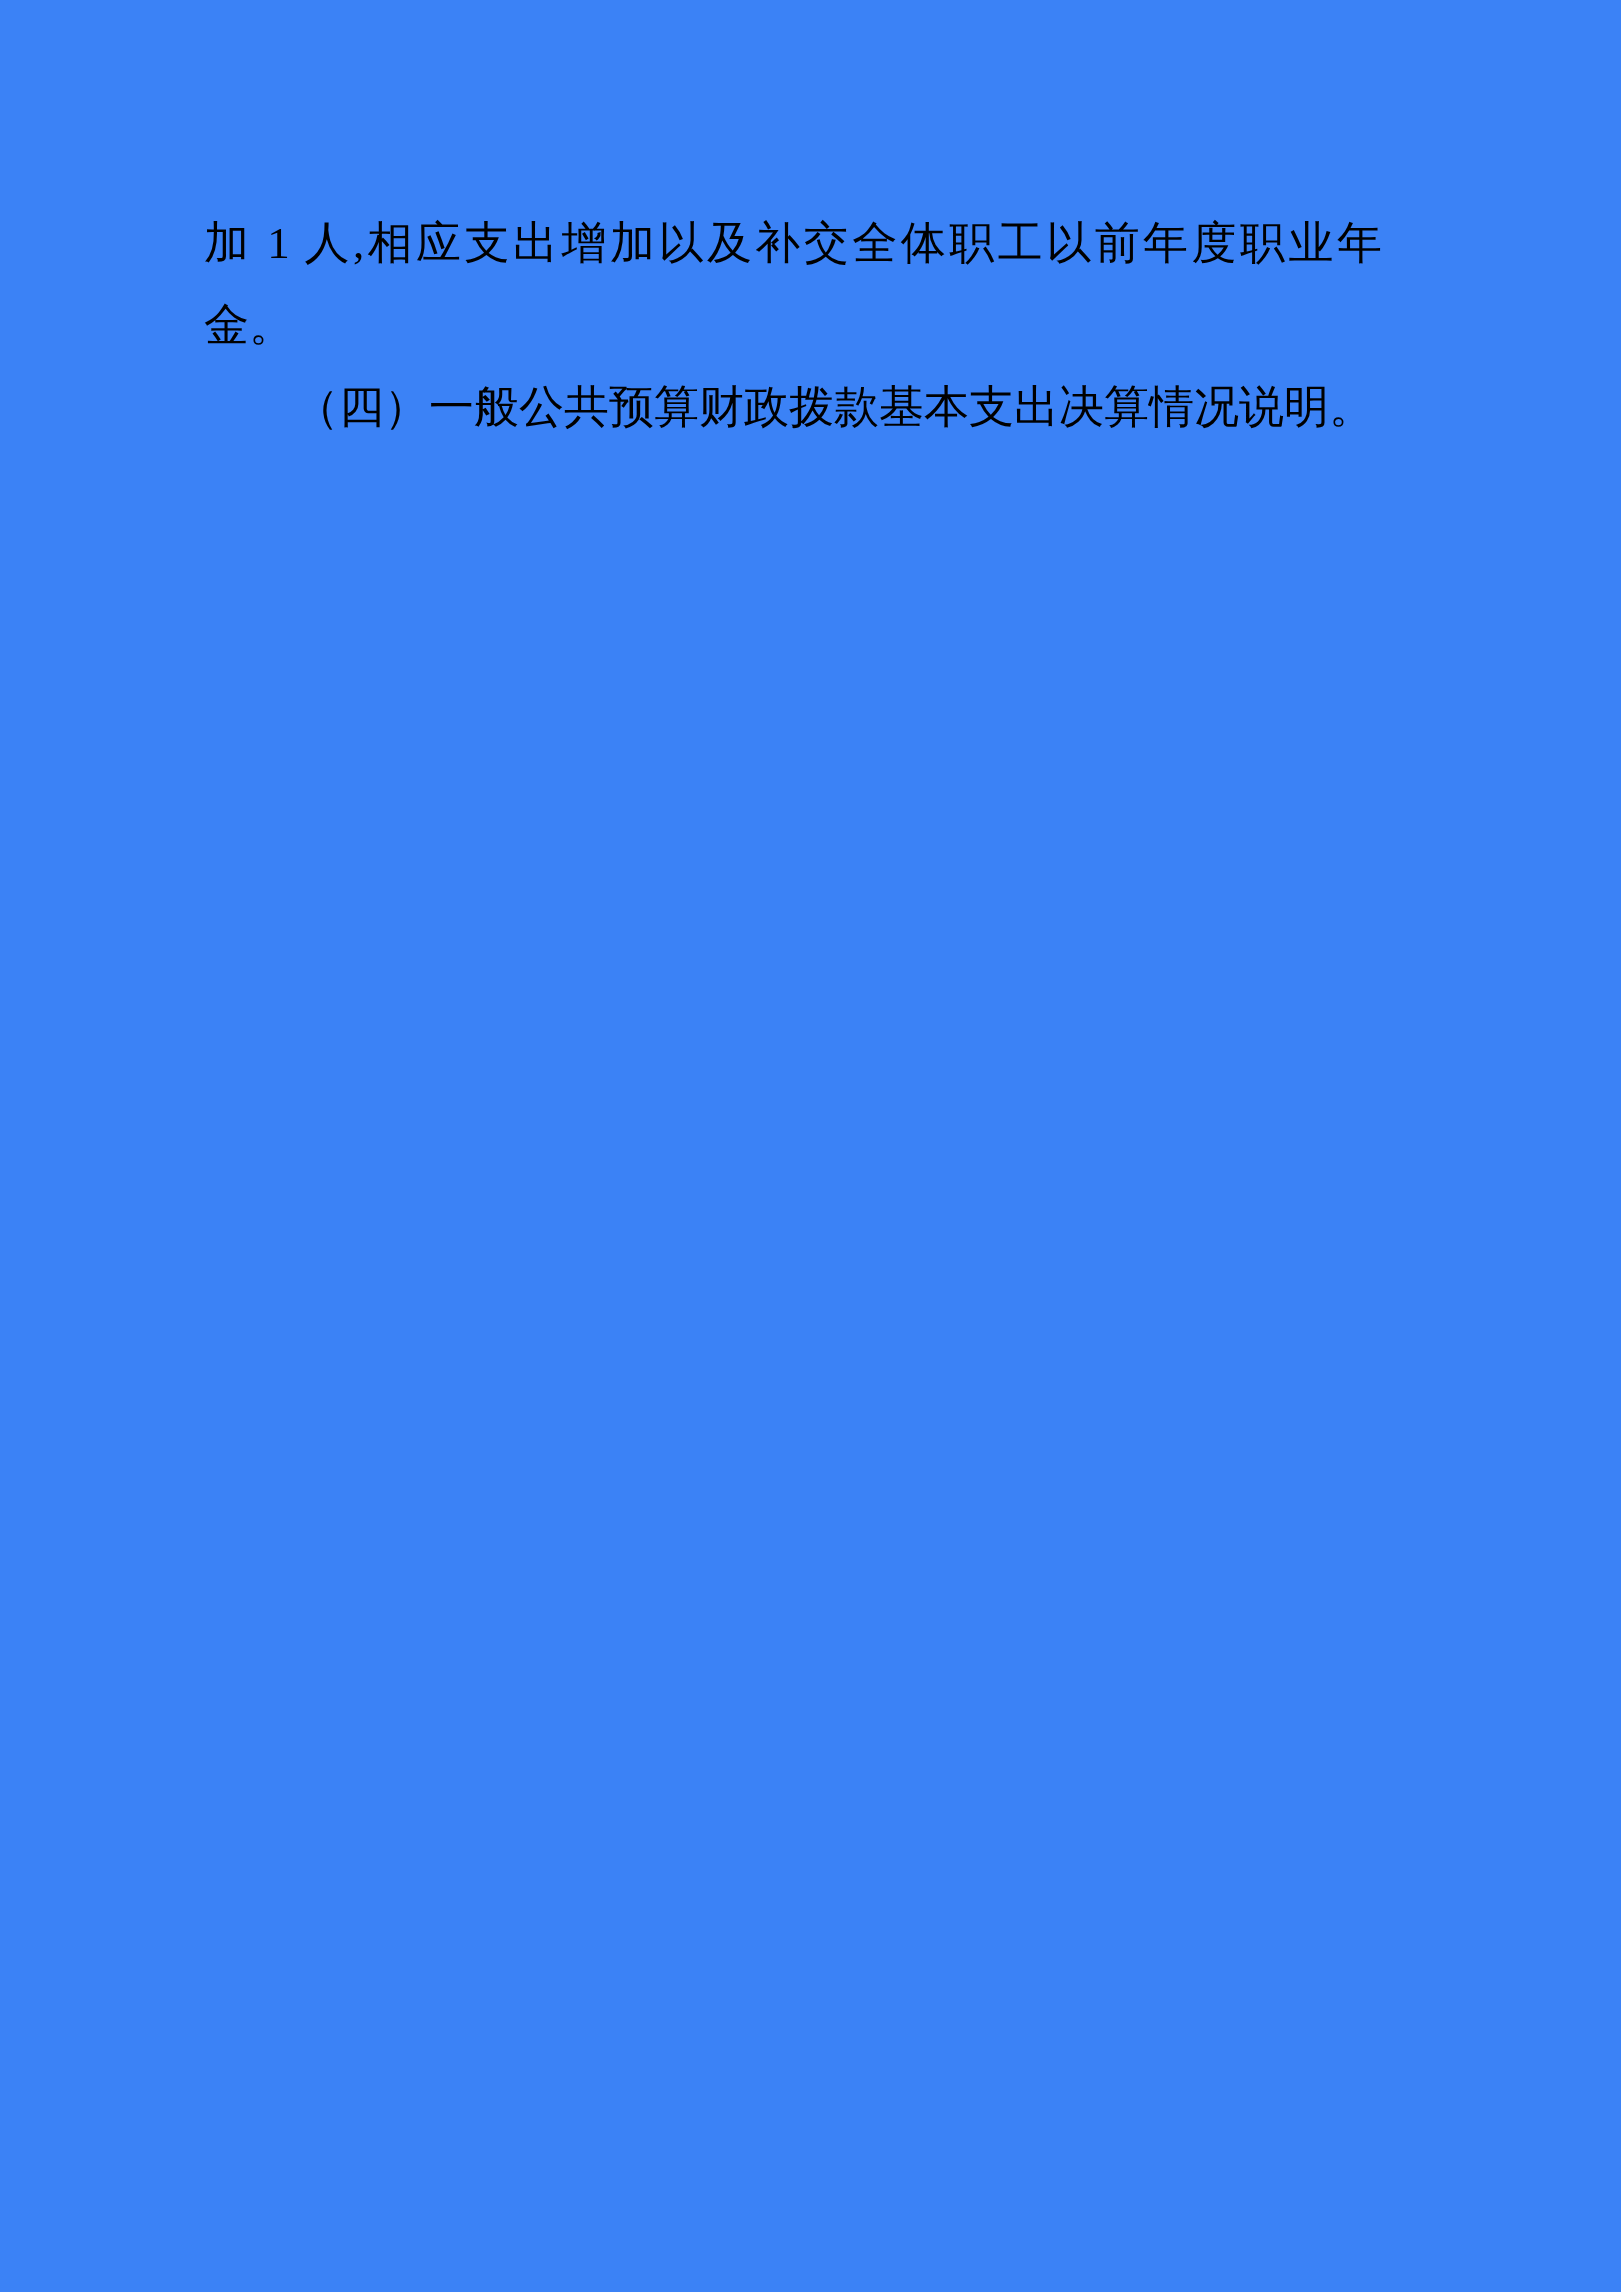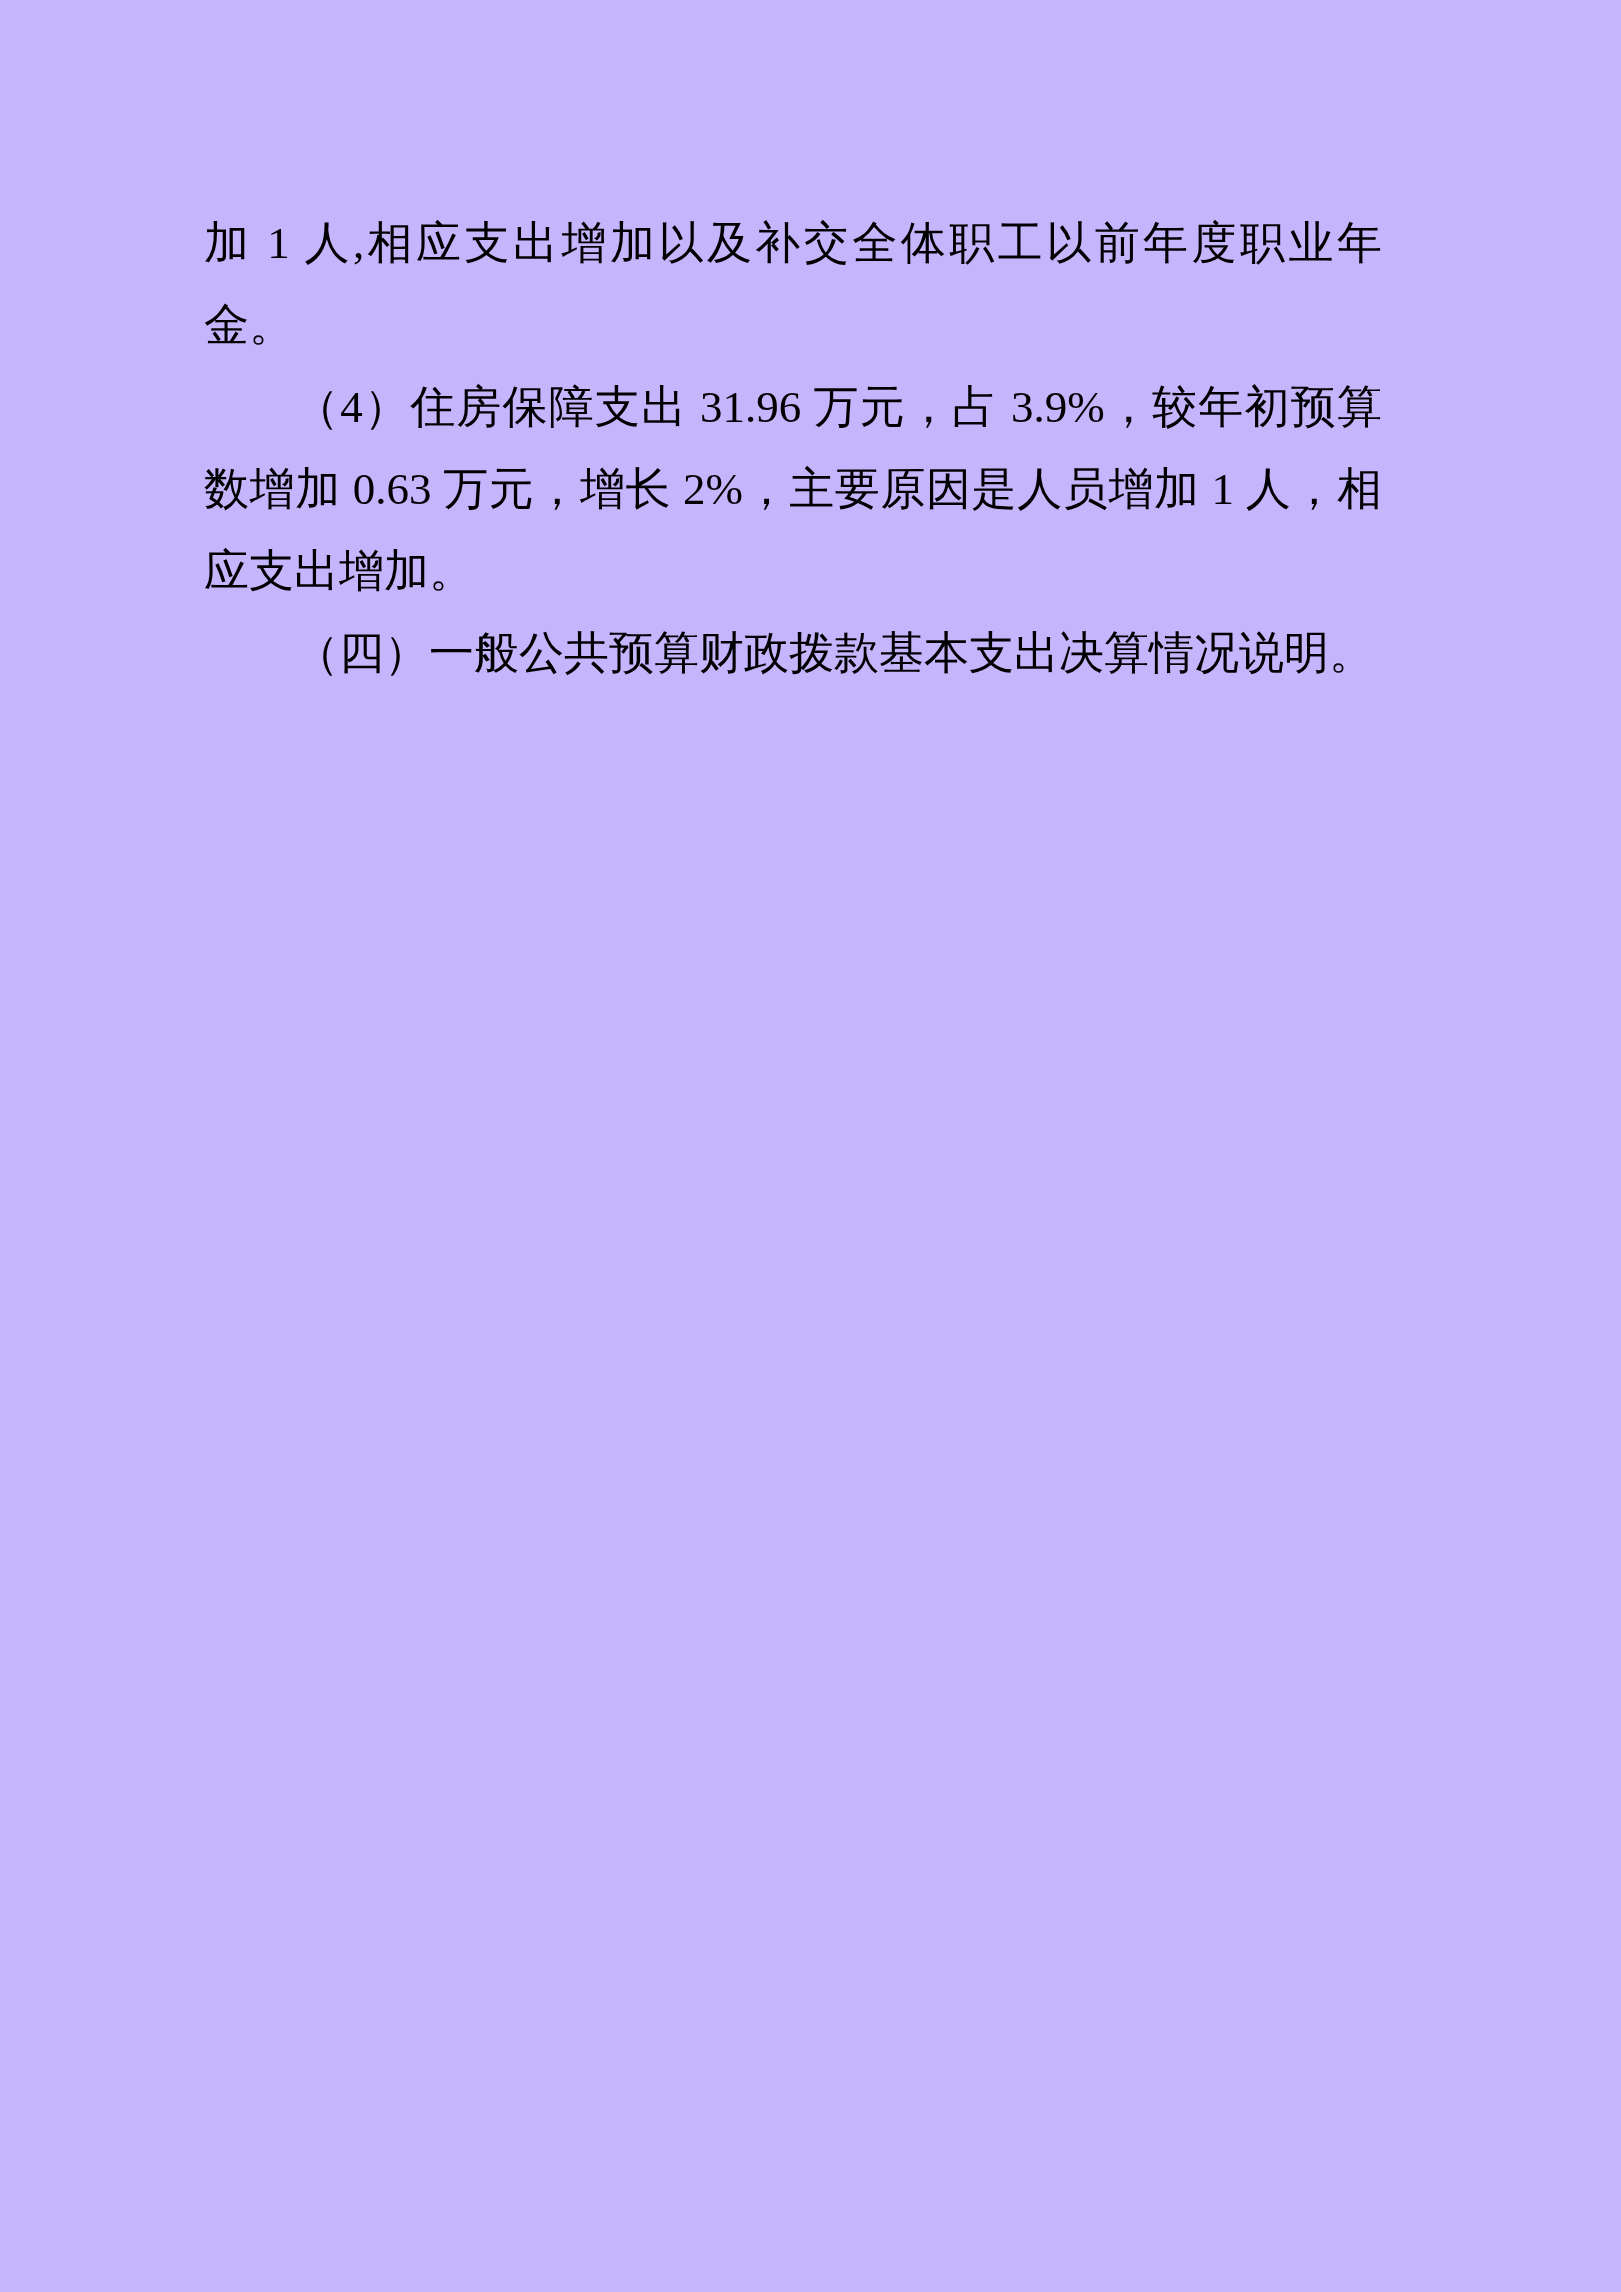--- a/index.html
+++ b/index.html
@@ -4,21 +4,21 @@
 <style>
   html, body {
     margin: 0;
     padding: 0;
     background: #ffffff;
   }
   .page {
     position: relative;
     width: 1621px;
     height: 2293px;
-    background: #c4b5fd;
+    background: #3b82f6;
     overflow: hidden;
   }
   .text-block {
     position: absolute;
     left: 204px;
     top: 202px;
     width: 1178px;
     font-family: "Liberation Serif", "DejaVu Serif", serif;
     font-size: 45px;
     line-height: 82px;
@@ -36,17 +36,16 @@
   .text-block p.bold {
     font-weight: 400;
   }
 </style>
 </head>
 <body>
 
 <div class="page">
   <div class="text-block" id="text-block">
       <p class="">加 1 人,相应支出增加以及补交全体职工以前年度职业年金。</p>
-      <p class="indent">（4）住房保障支出 31.96 万元，占 3.9%，较年初预算数增加 0.63 万元，增长 2%，主要原因是人员增加 1 人，相应支出增加。</p>
       <p class="indent bold">（四）一般公共预算财政拨款基本支出决算情况说明。</p>
     </div>
 </div>
 
 
 </body></html>

